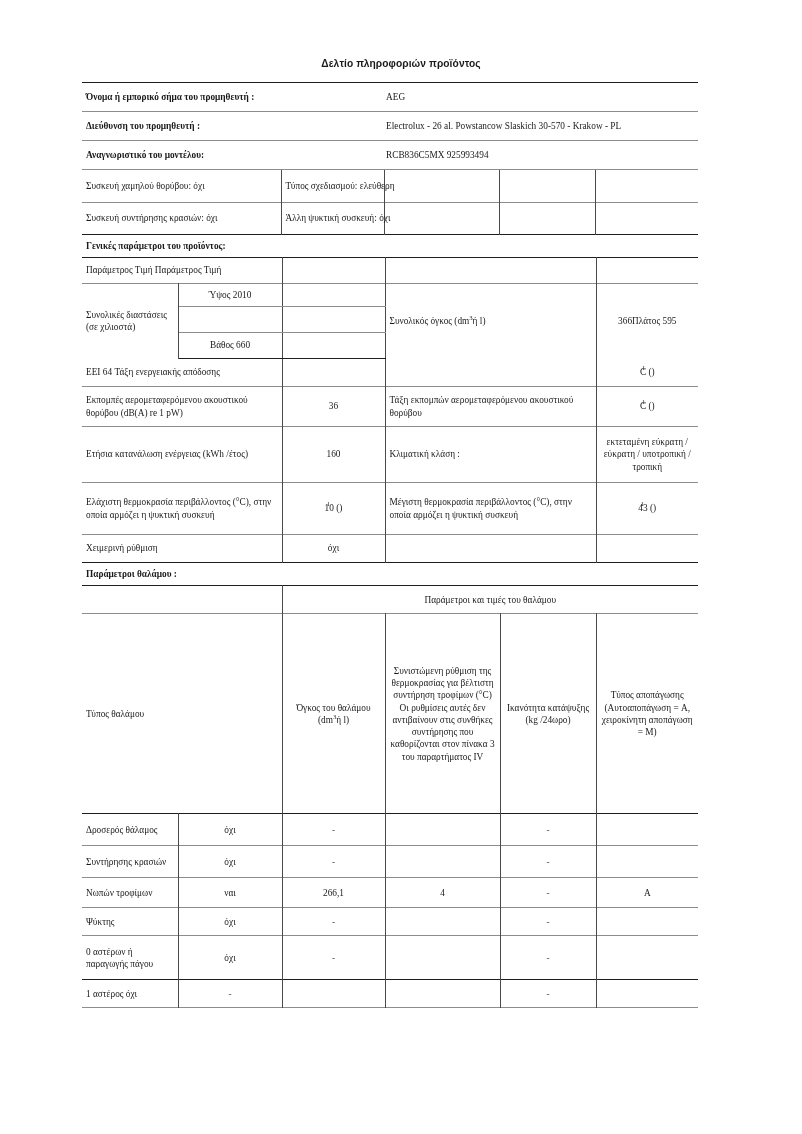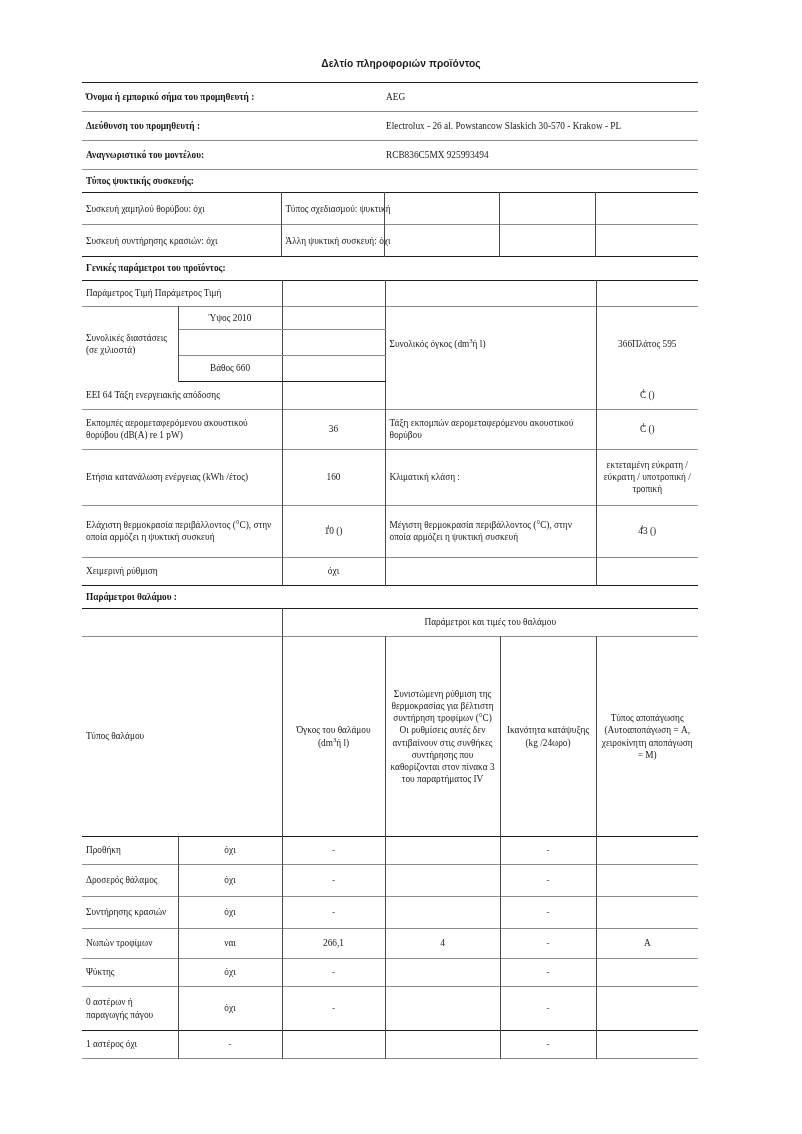--- a/index.html
+++ b/index.html
@@ -132,26 +132,23 @@
 
     <table class="t">
       <colgroup>
         <col style="width:199px">
           <col style="width:103px">
         <col style="width:115px">
           <col style="width:96px">
           <col style="width:103px">
       </colgroup>
       <tbody>
-        <tr class="sec-head hb-thick">
-          <td colspan="5" class="lft">Τύπος ψυκτικής συσκευής:</td>
-        </tr>
         <tr class="hb-thin">
           <td class="lft vr" style="height:32px;overflow:visible;white-space:nowrap">Συσκευή χαμηλού θορύβου: όχι</td>
-          <td class="lft vr" style="overflow:visible;white-space:nowrap">Τύπος σχεδιασμού: ψυκτική</td>
+          <td class="lft vr" style="overflow:visible;white-space:nowrap">Τύπος σχεδιασμού: ελεύθερη</td>
           <td class="vr"></td>
           <td class="vr"></td>
           <td></td>
         </tr>
         <tr class="hb-thick">
           <td class="lft vr" style="height:32px;overflow:visible;white-space:nowrap">Συσκευή συντήρησης κρασιών: όχι</td>
           <td class="lft vr" style="overflow:visible;white-space:nowrap">Άλλη ψυκτική συσκευή: όχι</td>
           <td class="vr"></td>
           <td class="vr"></td>
           <td></td>
@@ -253,28 +250,20 @@
 
         <tr class="cmp-head hb-thick">
           <td colspan="2" class="lft vr" style="height:200px">Τύπος θαλάμου</td>
           <td class="ctr vr"><span>Όγκος του θαλάμου (dm</span><sup>3</sup><span>ή l)</span></td>
           <td class="ctr vr">Συνιστώμενη ρύθμιση της θερμοκρασίας για βέλτιστη συντήρηση τροφίμων (°C) Οι ρυθμίσεις αυτές δεν αντιβαίνουν στις συνθήκες συντήρησης που καθορίζονται στον πίνακα 3 του παραρτήματος IV</td>
           <td class="ctr vr">Ικανότητα κατάψυξης (kg /24ωρο)</td>
           <td class="ctr">Τύπος αποπάγωσης (Αυτοαποπάγωση = A, χειροκίνητη αποπάγωση = M)</td>
         </tr>
 
         <tr class="hb-thin">
-          <td class="lft vr" style="height:28px">Προθήκη</td>
-          <td class="ctr vr">όχι</td>
-          <td class="ctr vr dash">-</td>
-          <td class="ctr vr"></td>
-          <td class="ctr vr dash">-</td>
-          <td class="ctr"></td>
-        </tr>
-        <tr class="hb-thin">
           <td class="lft vr" style="height:32px">Δροσερός θάλαμος</td>
           <td class="ctr vr">όχι</td>
           <td class="ctr vr dash">-</td>
           <td class="ctr vr"></td>
           <td class="ctr vr dash">-</td>
           <td class="ctr"></td>
         </tr>
         <tr class="hb-thin">
           <td class="lft vr" style="height:32px">Συντήρησης κρασιών</td>
           <td class="ctr vr">όχι</td>

